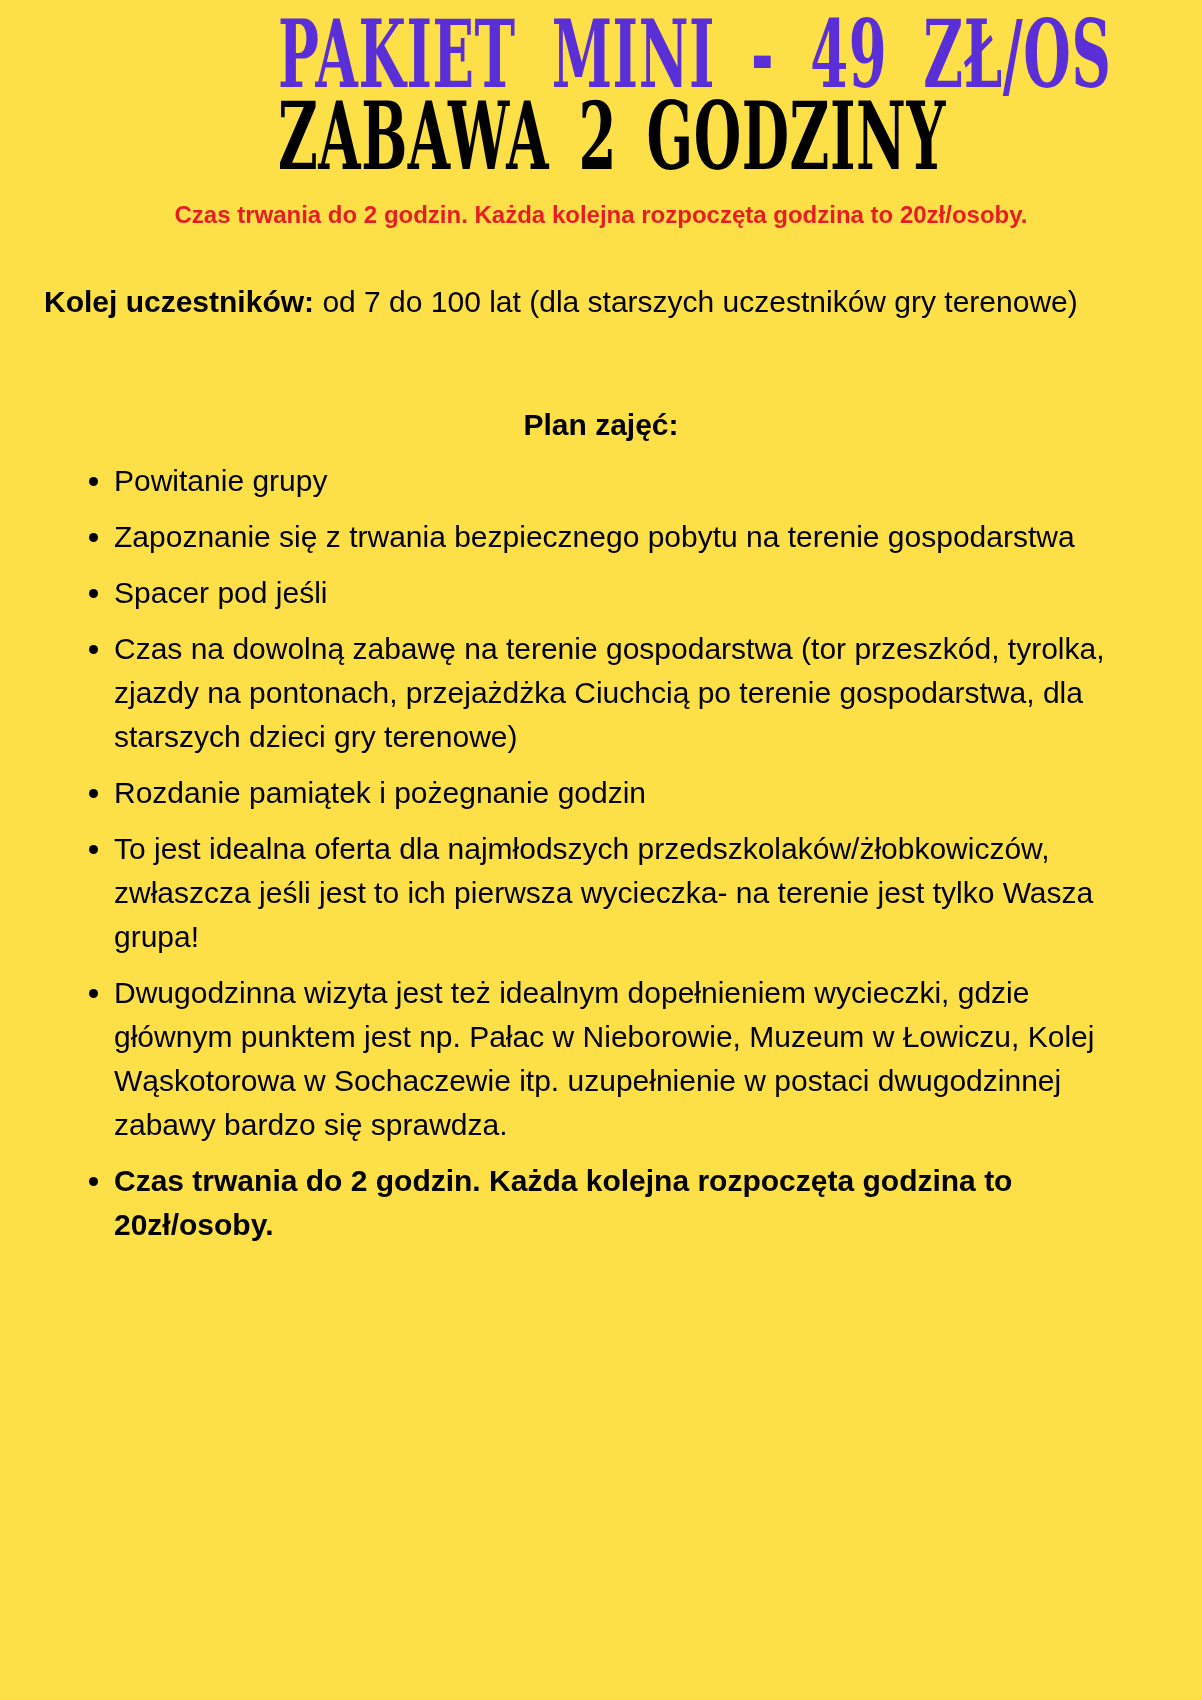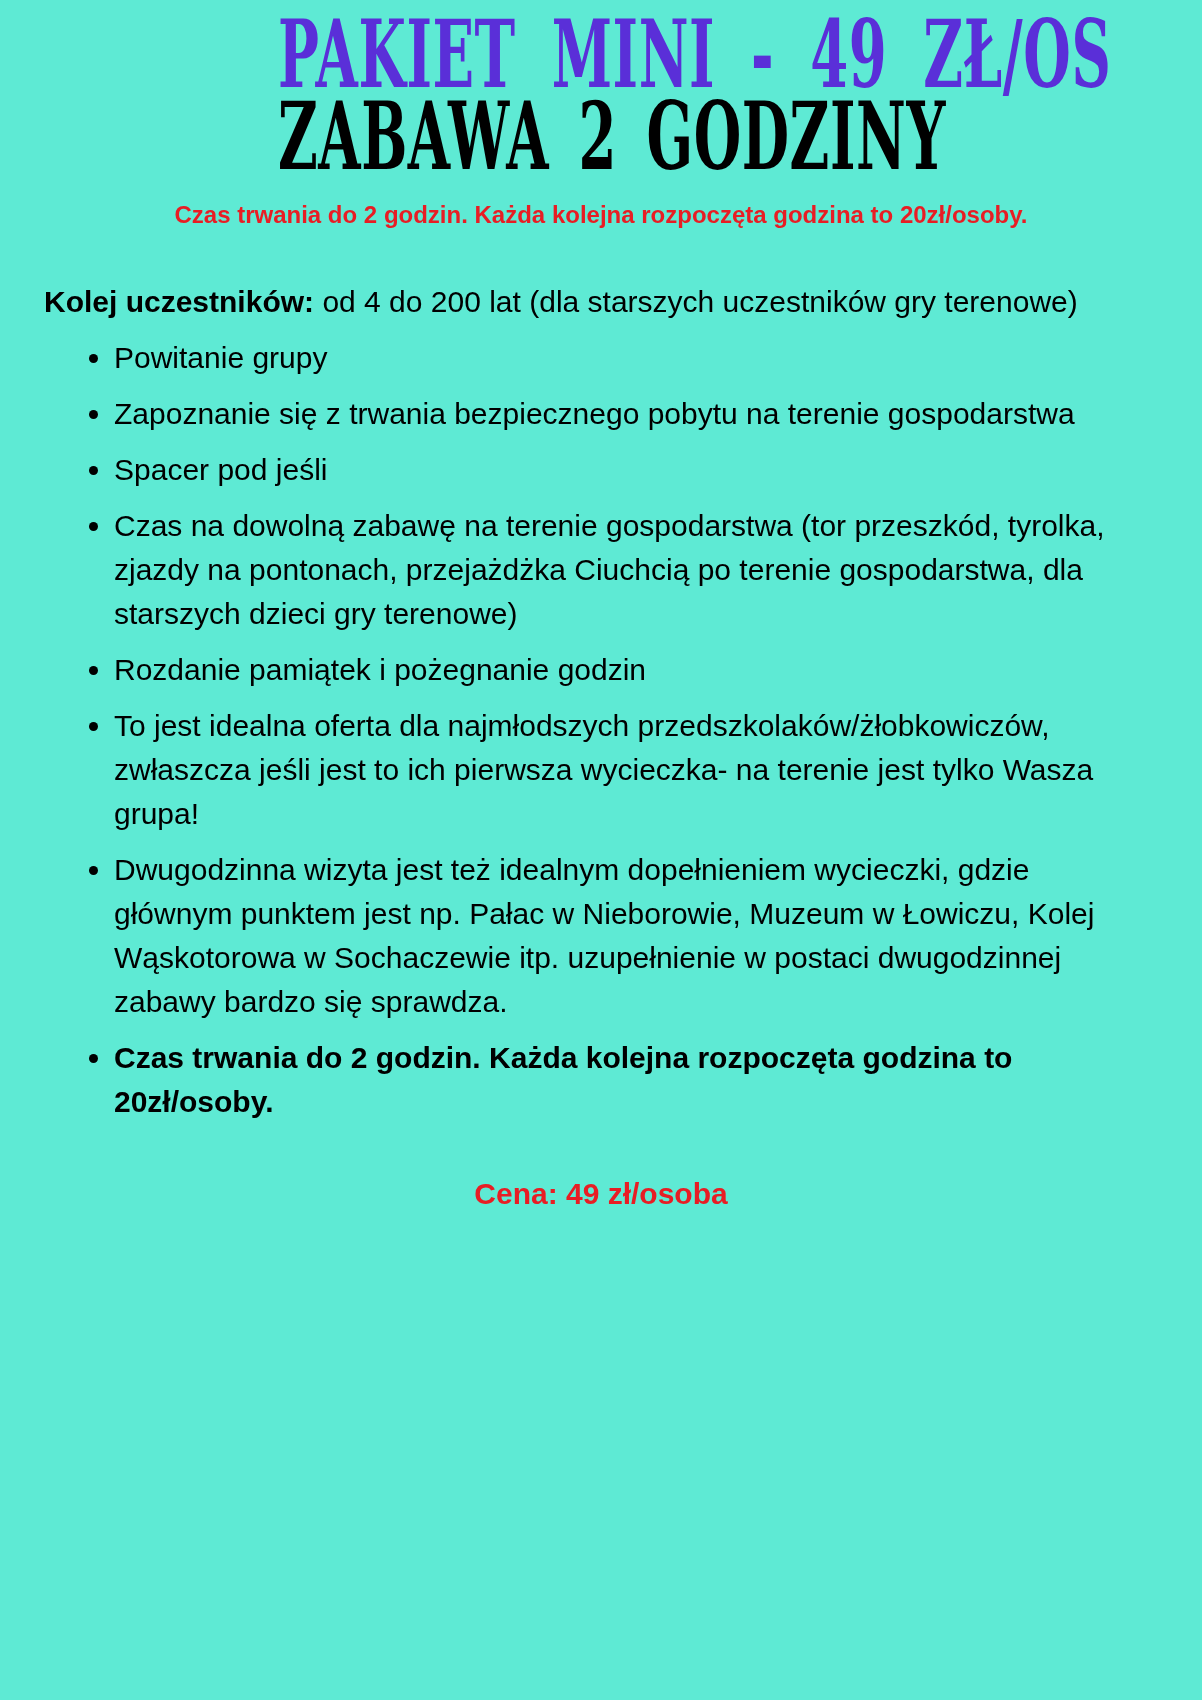--- a/index.html
+++ b/index.html
@@ -1,21 +1,21 @@
 <!DOCTYPE html>
 <html lang="pl" style="--purple: #5A2FD8; --red: #E81D24;"><head>
 <meta charset="utf-8">
 <style>
   html,body{margin:0;padding:0;background:#ffffff;}
   .page{
     position:relative;
     width:1202px;
     height:1700px;
     margin:0 auto;
-    background:#5eead4;
+    background:#fde047;
     box-sizing:border-box;
     padding:0 44px;
     overflow:hidden;
     font-family:"Liberation Sans", sans-serif;
     font-size:30px;
     line-height:44px;
     color:#000000;
   }
   .title-1{
     margin:10px 0 0 0;
@@ -90,33 +90,33 @@
 <body>
 
 <div class="page">
 
   <h1 class="title-1">PAKIET MINI - 49 ZŁ/OS</h1>
 
   <h2 class="title-2">ZABAWA 2 GODZINY</h2>
 
   <p class="subtitle">Czas trwania do 2 godzin. Każda kolejna rozpoczęta godzina to 20zł/osoby.</p>
 
-  <p class="age-line"><span class="label">Kolej uczestników:</span><span> od 4 do 200 lat (dla starszych uczestników gry terenowe)</span></p>
+  <p class="age-line"><span class="label">Kolej uczestników:</span><span> od 7 do 100 lat (dla starszych uczestników gry terenowe)</span></p>
 
+  <p class="plan-heading">Plan zajęć:</p>
 
   <ul class="doc-list">
     <li>Powitanie grupy</li>
     <li>Zapoznanie się z trwania bezpiecznego pobytu na terenie gospodarstwa</li>
     <li>Spacer pod jeśli</li>
     <li>Czas na dowolną zabawę na terenie gospodarstwa (tor przeszkód, tyrolka, zjazdy na pontonach, przejażdżka Ciuchcią po terenie gospodarstwa, dla starszych dzieci gry terenowe)</li>
     <li>Rozdanie pamiątek i pożegnanie godzin</li>
   </ul>
 
 
   <ul class="doc-list">
     <li>To jest idealna oferta dla najmłodszych przedszkolaków/żłobkowiczów, zwłaszcza jeśli jest to ich pierwsza wycieczka- na terenie jest tylko Wasza grupa!</li>
     <li>Dwugodzinna wizyta jest też idealnym dopełnieniem wycieczki, gdzie głównym punktem jest np. Pałac w Nieborowie, Muzeum w Łowiczu, Kolej Wąskotorowa w Sochaczewie itp. uzupełnienie w postaci dwugodzinnej zabawy bardzo się sprawdza.</li>
     <li class="bold">Czas trwania do 2 godzin. Każda kolejna rozpoczęta godzina to 20zł/osoby.</li>
   </ul>
 
-  <p class="price">Cena: 49 zł/osoba</p>
 
 </div>
 
 </body></html>

